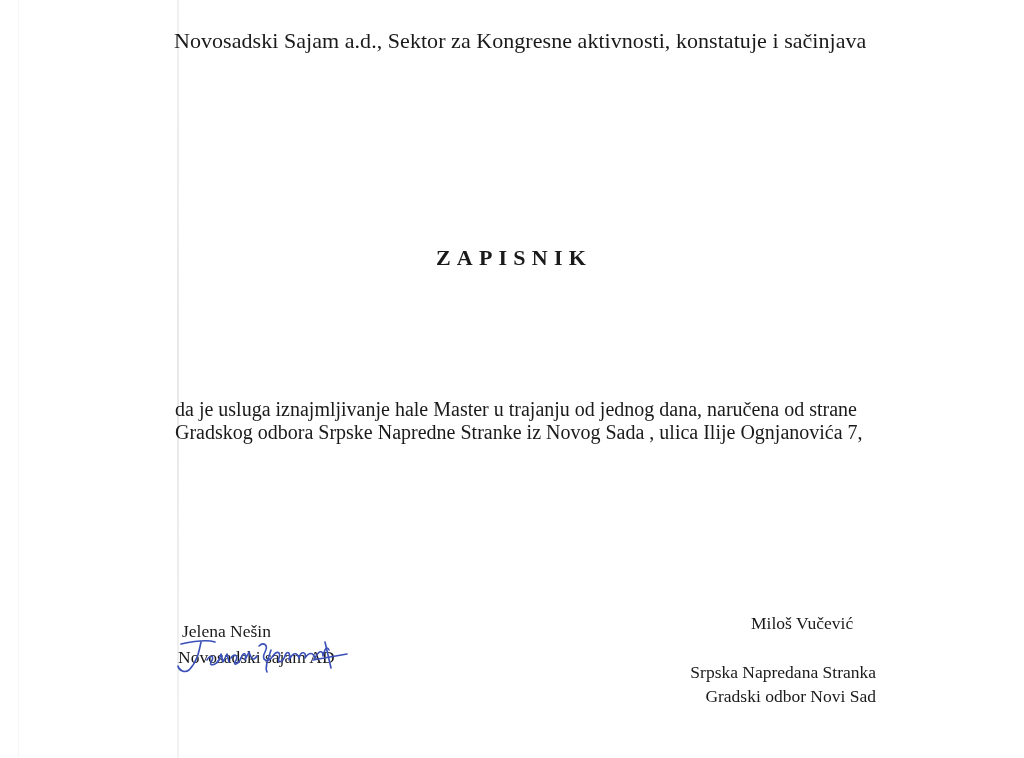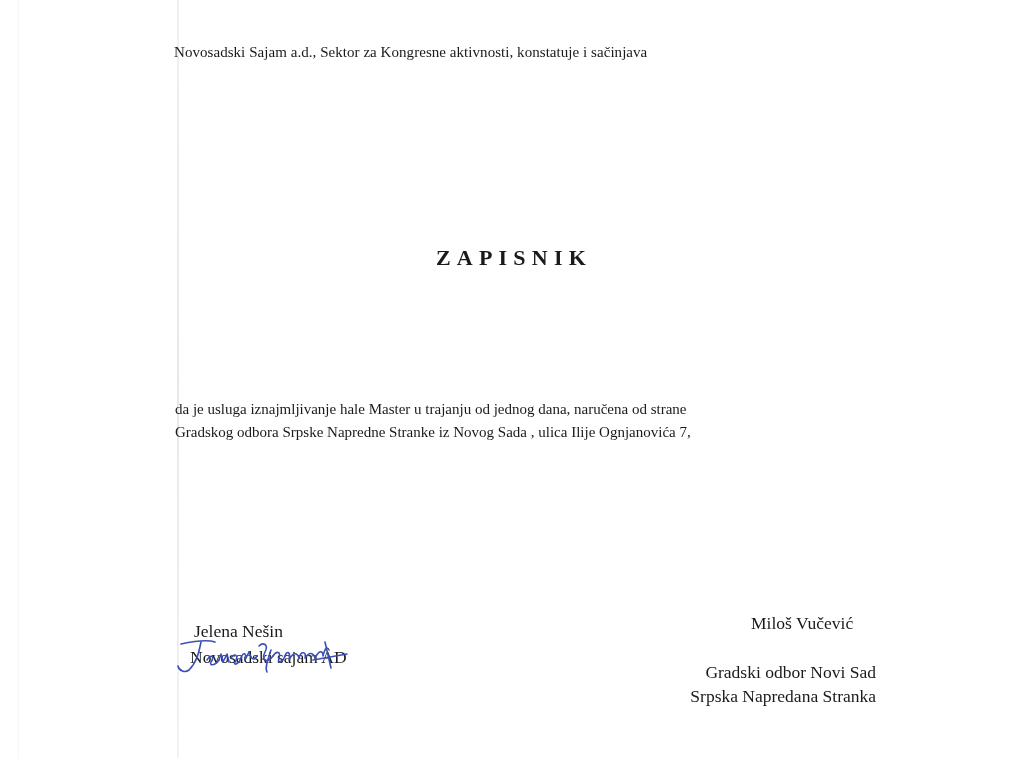--- a/index.html
+++ b/index.html
@@ -8,34 +8,34 @@
     font-family: "Liberation Serif", "DejaVu Serif", serif; color:#1a1a1a;
   }
   .scan-line {
     position:absolute; left:177px; top:0; width:2px; height:758px;
     background:linear-gradient(to bottom, #f0f0f0, #e8e8e8 50%, #f2f2f2);
   }
   .scan-line2 {
     position:absolute; left:18px; top:0; width:1px; height:758px; background:#f6f6f6;
   }
   .intro {
-    position:absolute; left:174px; top:44px; font-size:15px; letter-spacing:0.05px;
+    position:absolute; left:174px; top:28px; font-size:22px; letter-spacing:0.05px;
     white-space:nowrap;
   }
   .title {
     position:absolute; left:436px; top:245px; font-size:22px; font-weight:bold;
     letter-spacing:6.2px; text-underline-offset:4px;
     text-decoration-thickness:2px; white-space:nowrap;
   }
   .body-text {
-    position:absolute; left:175px; top:398px; font-size:15px; line-height:23px;
+    position:absolute; left:175px; top:398px; font-size:20px; line-height:23px;
   }
   .body-text div { white-space:nowrap; }
   .sig-left {
-    position:absolute; left:182px; top:620px; font-size:17.5px; line-height:22px;margin-left:12px;
+    position:absolute; left:182px; top:620px; font-size:17.5px; line-height:22px;
   }
   .sig-left .org { margin-top:4px; margin-left:-4px; }
   .signature {
     position:absolute; left:175px; top:638px; width:175px; height:36px;
   }
   .sig-right-name {
     position:absolute; left:751px; top:613px; font-size:17.5px; white-space:nowrap;text-align:right;
   }
   .sig-right-org {
     position:absolute; left:665px; top:660px; font-size:17.5px; line-height:24px; text-align:right;
@@ -78,15 +78,15 @@
     <path d="M124 20 C126 12, 132 14, 130 20 C134 14, 138 14, 140 20"></path>
     <path d="M140 20 C144 12, 148 12, 148 18 C150 10, 152 8, 154 12"></path>
     <path d="M150 4 L156 30"></path>
     <path d="M138 22 L172 16"></path>
   </g>
 </svg>
 
 <div class="sig-right-name">Miloš Vučević</div>
 
 <div class="sig-right-org">
+  <div>Srpska Napredana Stranka</div>
   <div>Gradski odbor Novi Sad</div>
-  <div>Srpska Napredana Stranka</div>
 </div>
 
 </body></html>

